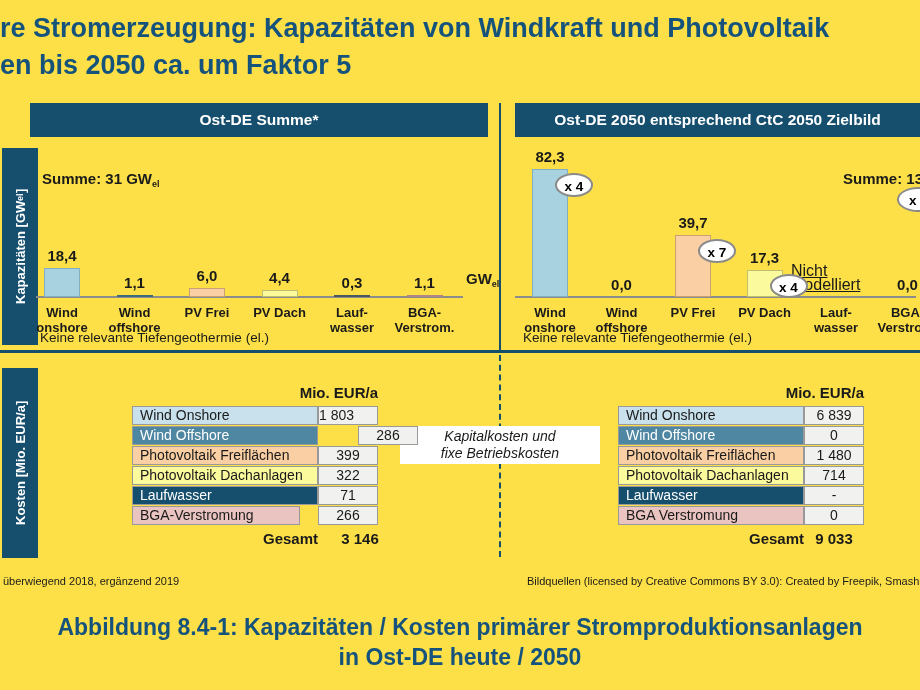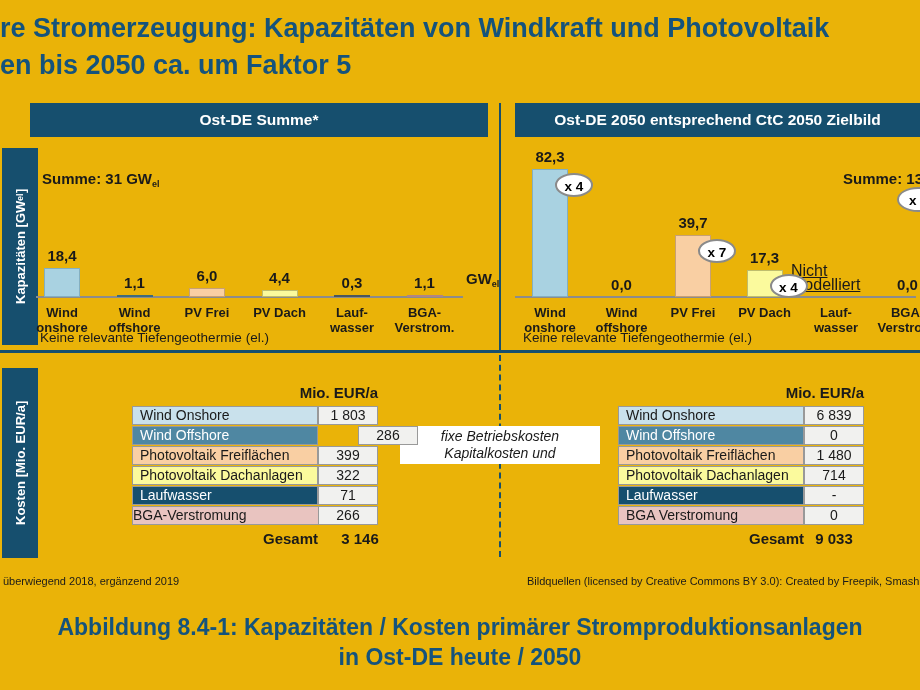--- a/index.html
+++ b/index.html
@@ -1,17 +1,17 @@
 <!DOCTYPE html>
 <html><head>
 <meta charset="utf-8">
 <style>
   html,body{margin:0;padding:0;}
   body{width:920px;height:690px;background:#ffffff;font-family:"Liberation Sans",sans-serif;}
-  #stage{position:relative;width:920px;height:690px;overflow:hidden;background:#eab308;}
+  #stage{position:relative;width:920px;height:690px;overflow:hidden;background:#fde047;}
   .abs{position:absolute;}
   .navy{background:#164f6e;}
   .hdr{height:34px;line-height:34px;text-align:center;color:#fff;font-weight:bold;font-size:15.5px;}
   .title-line{left:0;color:#15537c;font-weight:bold;font-size:27px;white-space:nowrap;}
   .vbar{width:36px;left:2px;}
   .vlabel{position:absolute;inset:0;display:flex;align-items:center;justify-content:center;
           writing-mode:vertical-rl;transform:rotate(180deg);color:#fff;font-weight:bold;font-size:13px;white-space:nowrap;}
   sub,.sub{font-size:9px;vertical-align:-3px;}
   .summe{font-weight:bold;font-size:15px;color:#1a1a1a;white-space:nowrap;}
   .note{font-size:13.5px;color:#1a1a1a;white-space:nowrap;}
@@ -55,22 +55,22 @@
 
   <div class="abs summe" style="left:466px;top:270px;"><span>GW</span><span class="sub">el</span></div>
 
   <div class="abs note" style="left:40px;top:330px;">Keine relevante Tiefengeothermie (el.)</div>
   <div class="abs note" style="left:523px;top:330px;">Keine relevante Tiefengeothermie (el.)</div>
 
   <div class="abs unit-h" style="left:258px;top:384px;width:120px;">Mio. EUR/a</div>
   <div class="abs unit-h" style="left:744px;top:384px;width:120px;">Mio. EUR/a</div>
 
   <div class="abs mid-note" style="left:400px;top:426px;width:200px;">
+    <div>Kapitalkosten und</div>
     <div>fixe Betriebskosten</div>
-    <div>Kapitalkosten und</div>
   </div>
 
   <div class="abs foot" style="left:3px;top:575px;">überwiegend 2018, ergänzend 2019</div>
   <div class="abs foot" style="left:527px;top:575px;">Bildquellen (licensed by Creative Commons BY 3.0): Created by Freepik, Smashicons</div>
 
   <div class="abs caption" style="top:614px;">Abbildung 8.4-1: Kapazitäten / Kosten primärer Stromproduktionsanlagen</div>
   <div class="abs caption" style="top:644px;">in Ost-DE heute / 2050</div>
 
 <div style="position: absolute; left: 36px; top: 296px; width: 427px; height: 2px; background: rgb(140, 140, 140);"></div>
     <div style="position: absolute; left: 44px; top: 268px; width: 36px; height: 29px; background: rgb(169, 210, 225); border: 1px solid rgb(132, 175, 192); box-sizing: border-box;"></div>
@@ -169,21 +169,21 @@
     <div style="position: absolute; left: 867.5px; top: 276px; width: 80px; text-align: center; font-weight: bold; font-size: 15px; color: rgb(26, 26, 26);">
       <div>0,0</div>
     </div>
     <div style="position: absolute; left: 861.5px; top: 305px; width: 92px; text-align: center; font-weight: bold; font-size: 13px; line-height: 15px; color: rgb(26, 26, 26);">
       <div>BGA-</div>
       <div>Verstrom.</div>
     </div>
     <div style="position: absolute; left: 132px; top: 406px; width: 186px; height: 19px; background: rgb(201, 225, 236); color: rgb(26, 26, 26); border: 1px solid rgb(153, 153, 153); box-sizing: border-box; font-size: 14px; line-height: 17px; padding-left: 7px;">
       <div>Wind Onshore</div>
     </div>
-    <div style="position: absolute; left: 318px; top: 406px; width: 60px; height: 19px; background: rgb(241, 241, 239); color: rgb(26, 26, 26); border: 1px solid rgb(153, 153, 153); box-sizing: border-box; font-size: 14px; line-height: 17px; text-align: center;">
+    <div style="position: absolute; left: 318px; top: 406px; width: 60px; height: 19px; background: rgb(241, 241, 239); color: rgb(26, 26, 26); border: 1px solid rgb(153, 153, 153); box-sizing: border-box; font-size: 14px; line-height: 17px; text-align: left;">
       <div>1 803</div>
     </div>
     <div style="position: absolute; left: 132px; top: 426px; width: 186px; height: 19px; background: rgb(79, 135, 162); color: rgb(255, 255, 255); border: 1px solid rgb(153, 153, 153); box-sizing: border-box; font-size: 14px; line-height: 17px; padding-left: 7px;">
       <div>Wind Offshore</div>
     </div>
     <div style="position: absolute; left: 318px; top: 426px; width: 60px; height: 19px; background: rgb(241, 241, 239); color: rgb(26, 26, 26); border: 1px solid rgb(153, 153, 153); box-sizing: border-box; font-size: 14px; line-height: 17px; text-align: center; margin-left: 40px;">
       <div>286</div>
     </div>
     <div style="position: absolute; left: 132px; top: 446px; width: 186px; height: 19px; background: rgb(249, 207, 163); color: rgb(26, 26, 26); border: 1px solid rgb(153, 153, 153); box-sizing: border-box; font-size: 14px; line-height: 17px; padding-left: 7px;">
       <div>Photovoltaik Freiflächen</div>
@@ -196,21 +196,21 @@
     </div>
     <div style="position: absolute; left: 318px; top: 466px; width: 60px; height: 19px; background: rgb(241, 241, 239); color: rgb(26, 26, 26); border: 1px solid rgb(153, 153, 153); box-sizing: border-box; font-size: 14px; line-height: 17px; text-align: center;">
       <div>322</div>
     </div>
     <div style="position: absolute; left: 132px; top: 486px; width: 186px; height: 19px; background: rgb(22, 79, 110); color: rgb(255, 255, 255); border: 1px solid rgb(153, 153, 153); box-sizing: border-box; font-size: 14px; line-height: 17px; padding-left: 7px;">
       <div>Laufwasser</div>
     </div>
     <div style="position: absolute; left: 318px; top: 486px; width: 60px; height: 19px; background: rgb(241, 241, 239); color: rgb(26, 26, 26); border: 1px solid rgb(153, 153, 153); box-sizing: border-box; font-size: 14px; line-height: 17px; text-align: center;">
       <div>71</div>
     </div>
-    <div style="position: absolute; left: 132px; top: 506px; width: 217px; height: 19px; background: rgb(233, 196, 192); color: rgb(26, 26, 26); border: 1px solid rgb(153, 153, 153); box-sizing: border-box; font-size: 14px; line-height: 17px; ">
+    <div style="position: absolute; left: 132px; top: 506px; width: 168px; height: 19px; background: rgb(233, 196, 192); color: rgb(26, 26, 26); border: 1px solid rgb(153, 153, 153); box-sizing: border-box; font-size: 14px; line-height: 17px; padding-left: 7px;">
       <div>BGA-Verstromung</div>
     </div>
     <div style="position: absolute; left: 318px; top: 506px; width: 60px; height: 19px; background: rgb(241, 241, 239); color: rgb(26, 26, 26); border: 1px solid rgb(153, 153, 153); box-sizing: border-box; font-size: 14px; line-height: 17px; text-align: center;">
       <div>266</div>
     </div>
     <div style="position: absolute; left: 132px; top: 530px; width: 186px; text-align: right; font-weight: bold; font-size: 15px; color: rgb(26, 26, 26);">
       <div>Gesamt</div>
     </div>
     <div style="position: absolute; left: 318px; top: 530px; width: 60px; text-align: center; font-weight: bold; font-size: 15px; color: rgb(26, 26, 26); padding-left: 12px;">
       <div>3 146</div>

